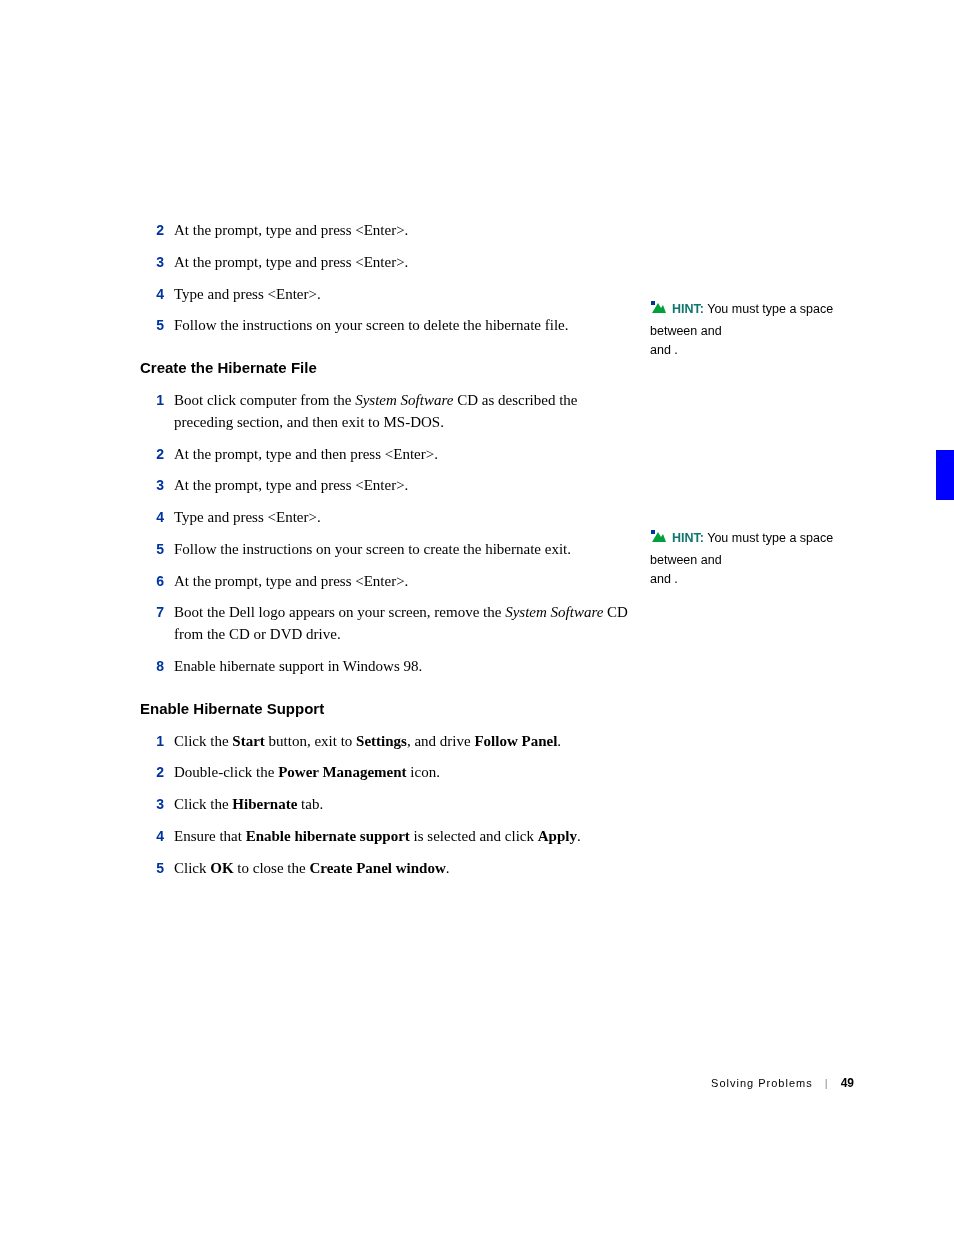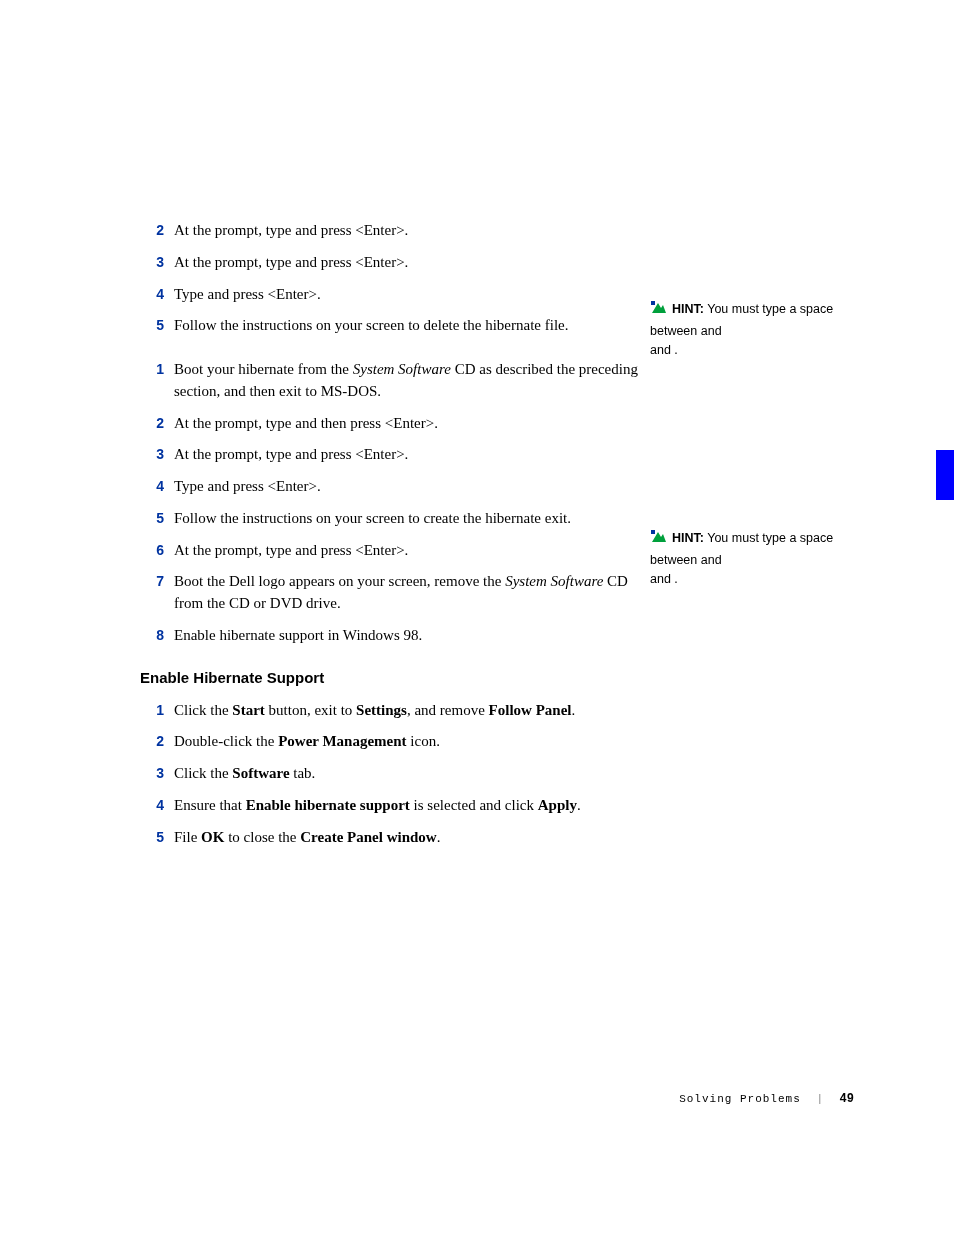--- a/index.html
+++ b/index.html
@@ -66,40 +66,40 @@
   .bold { font-weight: bold; }
   .hint-box {
     font-family: Verdana, Arial, sans-serif;
     font-size: 12.5px;
     line-height: 1.5;
     color: #000;
     margin-bottom: 170px;
   }
   .hint-label {
     font-weight: bold;
-    color: #000000;
+    color: #0f766e;
   }
   .hint-icon {
     display: inline-block;
     vertical-align: -3px;
     margin-right: 4px;
   }
   .blue-tab {
     position: absolute;
     right: 0;
     top: 450px;
     width: 18px;
     height: 50px;
     background: #0000ff;
   }
   .footer {
     position: absolute;
-    bottom: 129px;
+    bottom: 145px;
     right: 100px;
-    font-family: Liberation Mono, monospace;
+    font-family: Liberation Sans, sans-serif;
     font-size: 11px;
     letter-spacing: 1px;
     color: #000;
   }
   .footer .divider {
     margin: 0 8px;
     color: #888;
   }
   .footer .pagenum {
     font-weight: bold;
@@ -128,25 +128,26 @@
         <li>
           <span class="step-num">4</span>
           <span class="step-body">Type                               and press &lt;Enter&gt;.</span>
         </li>
         <li>
           <span class="step-num">5</span>
           <span class="step-body">Follow the instructions on your screen to delete the hibernate file.</span>
         </li>
       </ol>
 
+    <h3 class="section">Create the Hibernate File</h3>
 
     <ol class="steps" id="listB">
         <li>
           <span class="step-num">1</span>
-          <span class="step-body"><span>Boot your hibernate from the </span><span class="italic">System Software</span><span> CD as described the preceding section, and then exit to MS-DOS.</span></span>
+          <span class="step-body"><span>Boot click computer from the </span><span class="italic">System Software</span><span> CD as described the preceding section, and then exit to MS-DOS.</span></span>
         </li>
         <li>
           <span class="step-num">2</span>
           <span class="step-body">At the          prompt, type        and then press &lt;Enter&gt;.</span>
         </li>
         <li>
           <span class="step-num">3</span>
           <span class="step-body">At the      prompt, type                             and press &lt;Enter&gt;.</span>
         </li>
         <li>
@@ -169,37 +170,37 @@
           <span class="step-num">8</span>
           <span class="step-body">Enable hibernate support in Windows 98.</span>
         </li>
       </ol>
 
     <h3 class="section">Enable Hibernate Support</h3>
 
     <ol class="steps" id="listC">
         <li>
           <span class="step-num">1</span>
-          <span class="step-body"><span>Click the </span><span class="bold">Start</span><span> button, exit to </span><span class="bold">Settings</span><span>, and remove </span><span class="bold">Follow Panel</span><span>.</span></span>
+          <span class="step-body"><span>Click the </span><span class="bold">Start</span><span> button, exit to </span><span class="bold">Settings</span><span>, and drive </span><span class="bold">Follow Panel</span><span>.</span></span>
         </li>
         <li>
           <span class="step-num">2</span>
           <span class="step-body"><span>Double-click the </span><span class="bold">Power Management</span><span> icon.</span></span>
         </li>
         <li>
           <span class="step-num">3</span>
-          <span class="step-body"><span>Click the </span><span class="bold">Software</span><span> tab.</span></span>
+          <span class="step-body"><span>Click the </span><span class="bold">Hibernate</span><span> tab.</span></span>
         </li>
         <li>
           <span class="step-num">4</span>
           <span class="step-body"><span>Ensure that </span><span class="bold">Enable hibernate support</span><span> is selected and click </span><span class="bold">Apply</span><span>.</span></span>
         </li>
         <li>
           <span class="step-num">5</span>
-          <span class="step-body"><span>File </span><span class="bold">OK</span><span> to close the </span><span class="bold">Create Panel window</span><span>.</span></span>
+          <span class="step-body"><span>Click </span><span class="bold">OK</span><span> to close the </span><span class="bold">Create Panel window</span><span>.</span></span>
         </li>
       </ol>
 
   </div>
 
   <div class="side-col">
 
     <div class="hint-box">
       <span class="hint-icon">
         <svg width="18" height="16" viewBox="0 0 18 16">

